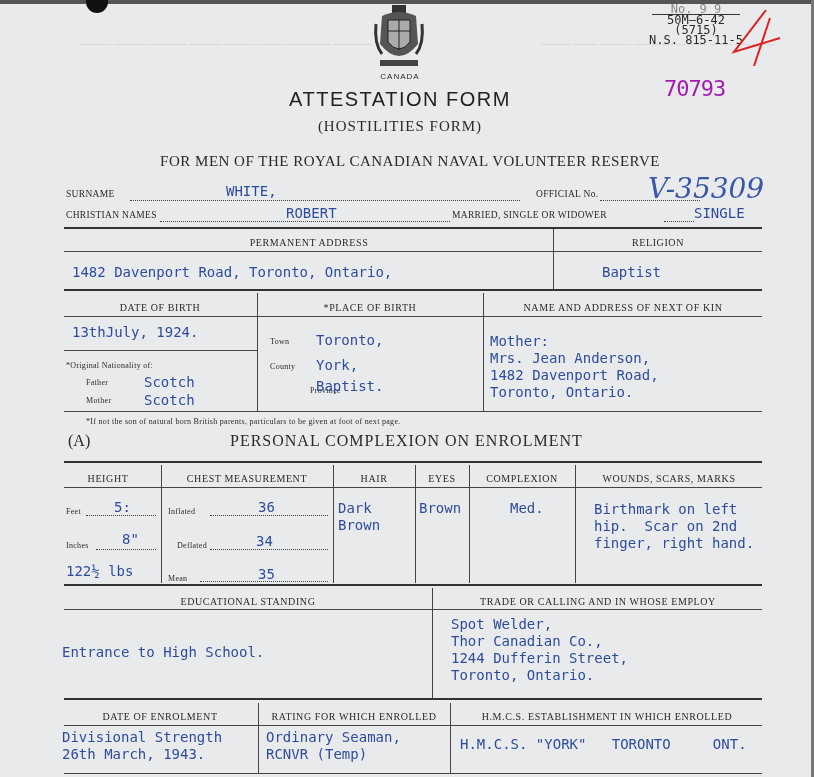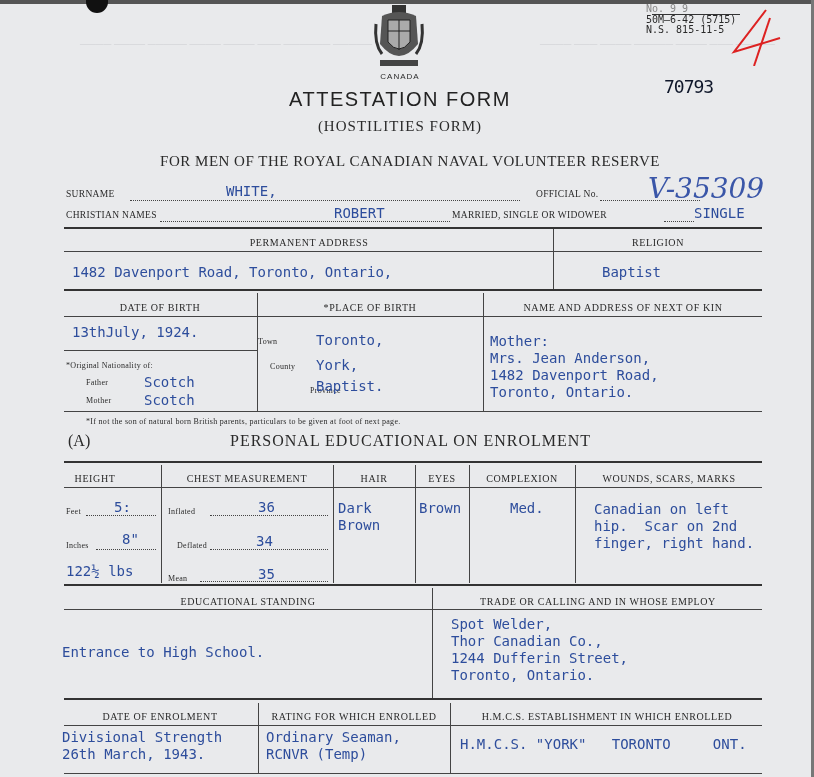--- a/index.html
+++ b/index.html
@@ -8,24 +8,24 @@
     background:#e9eaec;
     font-family:"Liberation Serif", serif;
     color:#2a2a2a;
   }
   .topbar { position:absolute; left:0; top:0; width:814px; height:4px; background:#555; }
   .rightbar { position:absolute; right:0; top:0; width:3px; height:777px; background:#777; }
   .punch { position:absolute; left:86px; top:0; width:22px; height:13px; background:#111; border-radius:0 0 12px 12px; }
   .bleed { position:absolute; color:#d5d6d9; font-size:11px; white-space:nowrap; }
   .crest { position:absolute; left:372px; top:4px; width:54px; height:66px; }
   .canada { position:absolute; left:370px; top:72px; width:60px; text-align:center; font-family:"Liberation Sans",sans-serif; font-size:8px; letter-spacing:1px; }
-  .formno { position:absolute; left:646px; top:4px; width:100px; font-family:"DejaVu Sans Mono",monospace; font-size:10px; line-height:10px; }
+  .formno { position:absolute; left:646px; top:4px; width:100px; text-align:center; font-family:"DejaVu Sans Mono",monospace; font-size:12px; line-height:10px; }
   .formno .rule { border-top:1px solid #333; margin:0 6px; }
   .redmark { position:absolute; left:726px; top:8px; width:58px; height:58px; }
-  .stamp { position:absolute; left:664px; top:76px; font-family:"DejaVu Sans Mono",monospace; font-size:18px; color:#0f172a; letter-spacing:-1px; }
+  .stamp { position:absolute; left:664px; top:76px; font-family:"DejaVu Sans Mono",monospace; font-size:22px; color:#a21caf; letter-spacing:-1px; }
   .title { position:absolute; left:200px; top:88px; width:400px; text-align:center; font-family:"Liberation Sans",sans-serif; font-size:20px; letter-spacing:1.5px; color:#222; }
   .subtitle { position:absolute; left:200px; top:118px; width:400px; text-align:center; font-size:15px; letter-spacing:1px; }
   .forwho { position:absolute; left:100px; top:153px; width:620px; text-align:center; font-size:15px; letter-spacing:0.5px; }
   .lbl { position:absolute; font-size:9.5px; letter-spacing:0.3px; white-space:nowrap; }
   .small { font-size:8px; }
   .type { position:absolute; font-family:"DejaVu Sans Mono","Liberation Mono",monospace; color:#2d4d9c; font-size:14px; line-height:17px; white-space:pre; }
   .dots { position:absolute; border-bottom:1px dotted #444; height:0; }
   .hl { position:absolute; height:0; border-top:2px solid #333; }
   .hl.thin { border-top:1px solid #444; }
   .vl { position:absolute; width:0; border-left:1px solid #444; }
@@ -77,21 +77,21 @@
 <div class="dots" style="left:130px;top:200px;width:390px;"></div>
 <div class="type" style="left:226px;top:183px;">WHITE,</div>
 <div class="lbl" style="left:536px;top:189px;">OFFICIAL No.</div>
 <div class="dots" style="left:600px;top:200px;width:100px;"></div>
 <svg class="handno" viewBox="0 0 120 40">
   <text x="0" y="30" font-family="DejaVu Serif, serif" font-style="italic" font-size="28" fill="#3a56a8">V-35309</text>
 </svg>
 
 <div class="lbl" style="left:66px;top:210px;">CHRISTIAN NAMES</div>
 <div class="dots" style="left:160px;top:221px;width:290px;"></div>
-<div class="type" style="left:286px;top:205px;margin-left:48px;">ROBERT</div>
+<div class="type" style="left:286px;top:205px;">ROBERT</div>
 <div class="lbl" style="left:452px;top:210px;">MARRIED, SINGLE OR WIDOWER</div>
 <div class="dots" style="left:664px;top:221px;width:30px;"></div>
 <div class="type" style="left:694px;top:205px;">SINGLE</div>
 
 <div class="hl" style="left:64px;top:227px;width:698px;"></div>
 <div class="hdr" style="left:64px;top:237px;width:490px;">PERMANENT ADDRESS</div>
 <div class="hdr" style="left:554px;top:237px;width:208px;">RELIGION</div>
 <div class="hl thin" style="left:64px;top:251px;width:698px;"></div>
 <div class="vl" style="left:553px;top:229px;height:60px;"></div>
 <div class="type" style="left:72px;top:264px;">1482 Davenport Road, Toronto, Ontario,</div>
@@ -106,40 +106,40 @@
 <div class="vl" style="left:483px;top:293px;height:118px;"></div>
 
 <div class="type" style="left:72px;top:324px;">13thJuly, 1924.</div>
 <div class="hl thin" style="left:64px;top:350px;width:193px;"></div>
 <div class="lbl small" style="left:66px;top:361px;">*Original Nationality of:</div>
 <div class="lbl small" style="left:86px;top:378px;">Father</div>
 <div class="type" style="left:144px;top:374px;">Scotch</div>
 <div class="lbl small" style="left:86px;top:396px;">Mother</div>
 <div class="type" style="left:144px;top:392px;">Scotch</div>
 
-<div class="lbl small" style="left:258px;top:337px;">Town</div>
+<div class="lbl small" style="left:270px;top:337px;">Town</div>
 <div class="type" style="left:316px;top:332px;">Toronto,</div>
 <div class="lbl small" style="left:270px;top:362px;">County</div>
 <div class="type" style="left:316px;top:357px;">York,</div>
 <div class="lbl small" style="left:270px;top:386px;padding-left:40px;">Province</div>
 <div class="type" style="left:316px;top:378px;">Baptist.</div>
 
 <div class="type" style="left:490px;top:333px;">Mother:
 Mrs. Jean Anderson,
 1482 Davenport Road,
 Toronto, Ontario.</div>
 
 <div class="hl thin" style="left:64px;top:411px;width:698px;"></div>
 <div class="lbl small" style="left:86px;top:417px;">*If not the son of natural born British parents, particulars to be given at foot of next page.</div>
 
 <div class="sectA">(A)</div>
-<div class="sect">PERSONAL EDUCATIONAL ON ENROLMENT</div>
+<div class="sect">PERSONAL COMPLEXION ON ENROLMENT</div>
 <div class="hl" style="left:64px;top:461px;width:698px;"></div>
 
-<div class="hdr" style="left:47px;top:473px;width:96px;font-family:Liberation Serif, serif;">HEIGHT</div>
+<div class="hdr" style="left:60px;top:473px;width:96px;font-family:Liberation Serif, serif;">HEIGHT</div>
 <div class="hdr" style="left:162px;top:473px;width:170px;">CHEST MEASUREMENT</div>
 <div class="hdr" style="left:334px;top:473px;width:80px;">HAIR</div>
 <div class="hdr" style="left:416px;top:473px;width:52px;">EYES</div>
 <div class="hdr" style="left:470px;top:473px;width:104px;">COMPLEXION</div>
 <div class="hdr" style="left:576px;top:473px;width:186px;">WOUNDS, SCARS, MARKS</div>
 <div class="hl thin" style="left:64px;top:487px;width:698px;"></div>
 <div class="vl" style="left:161px;top:465px;height:118px;"></div>
 <div class="vl" style="left:333px;top:465px;height:118px;"></div>
 <div class="vl" style="left:415px;top:465px;height:118px;"></div>
 <div class="vl" style="left:469px;top:465px;height:118px;"></div>
@@ -160,21 +160,21 @@
 <div class="dots" style="left:210px;top:549px;width:118px;"></div>
 <div class="type" style="left:256px;top:533px;">34</div>
 <div class="lbl small" style="left:168px;top:574px;">Mean</div>
 <div class="dots" style="left:200px;top:581px;width:128px;"></div>
 <div class="type" style="left:258px;top:566px;">35</div>
 
 <div class="type" style="left:338px;top:500px;">Dark
 Brown</div>
 <div class="type" style="left:419px;top:500px;">Brown</div>
 <div class="type" style="left:510px;top:500px;">Med.</div>
-<div class="type" style="left:594px;top:501px;">Canadian on left
+<div class="type" style="left:594px;top:501px;">Birthmark on left
 hip.  Scar on 2nd
 finger, right hand.</div>
 
 <div class="hl" style="left:64px;top:584px;width:698px;"></div>
 
 <div class="hdr" style="left:64px;top:596px;width:368px;">EDUCATIONAL STANDING</div>
 <div class="hdr" style="left:434px;top:596px;width:328px;">TRADE OR CALLING AND IN WHOSE EMPLOY</div>
 <div class="hl thin" style="left:64px;top:609px;width:698px;"></div>
 <div class="vl" style="left:432px;top:588px;height:110px;"></div>
 <div class="type" style="left:62px;top:644px;">Entrance to High School.</div>

